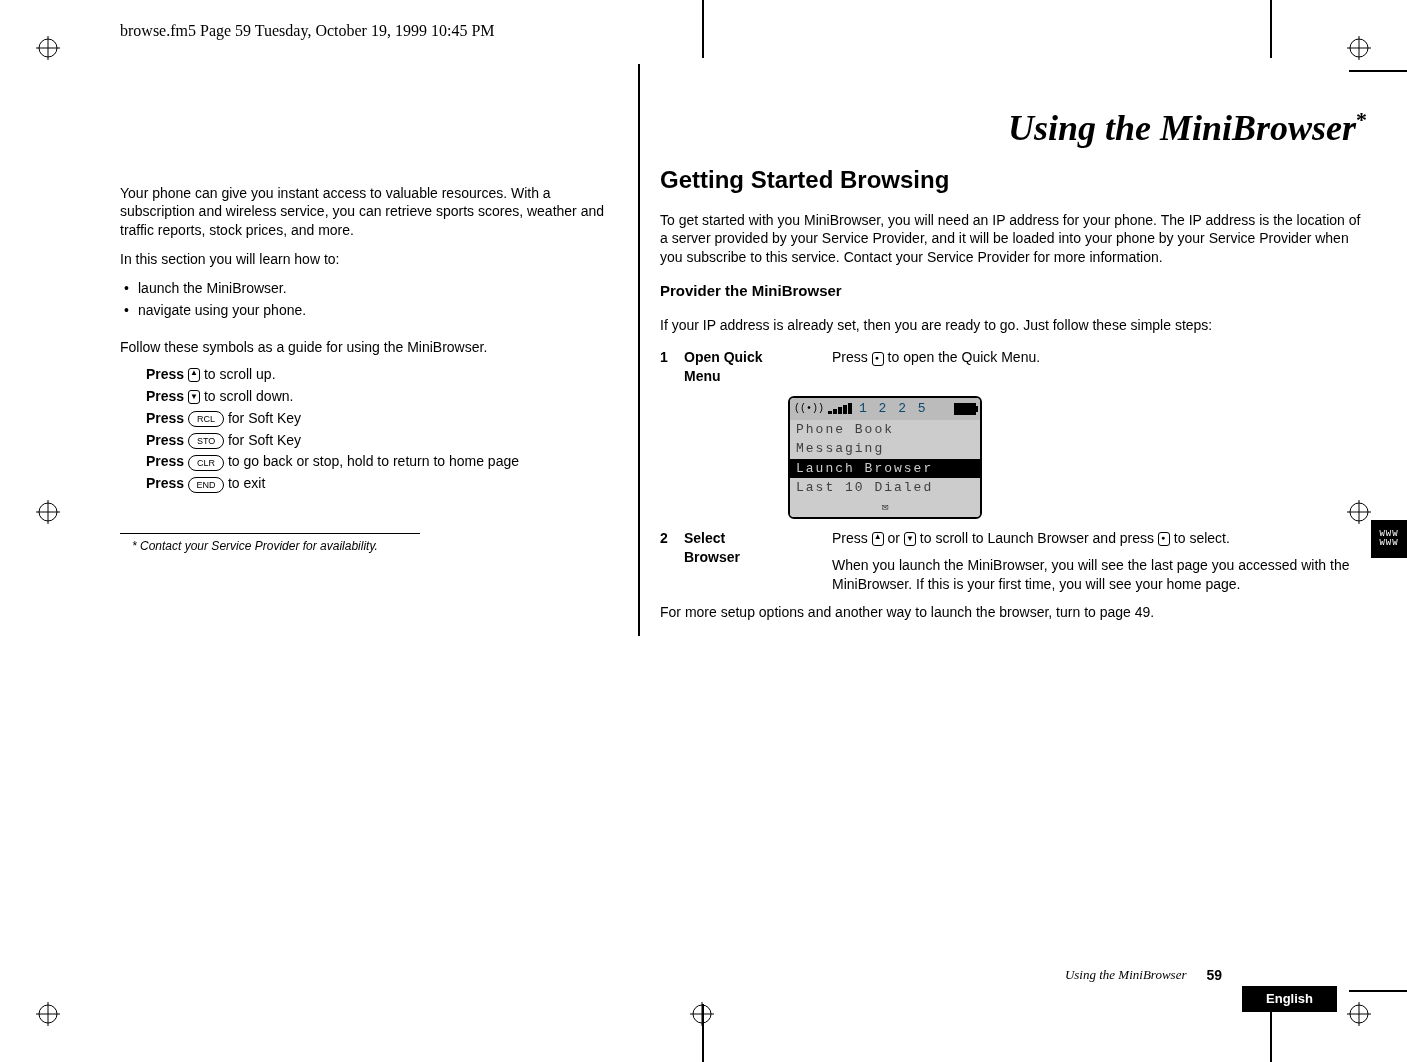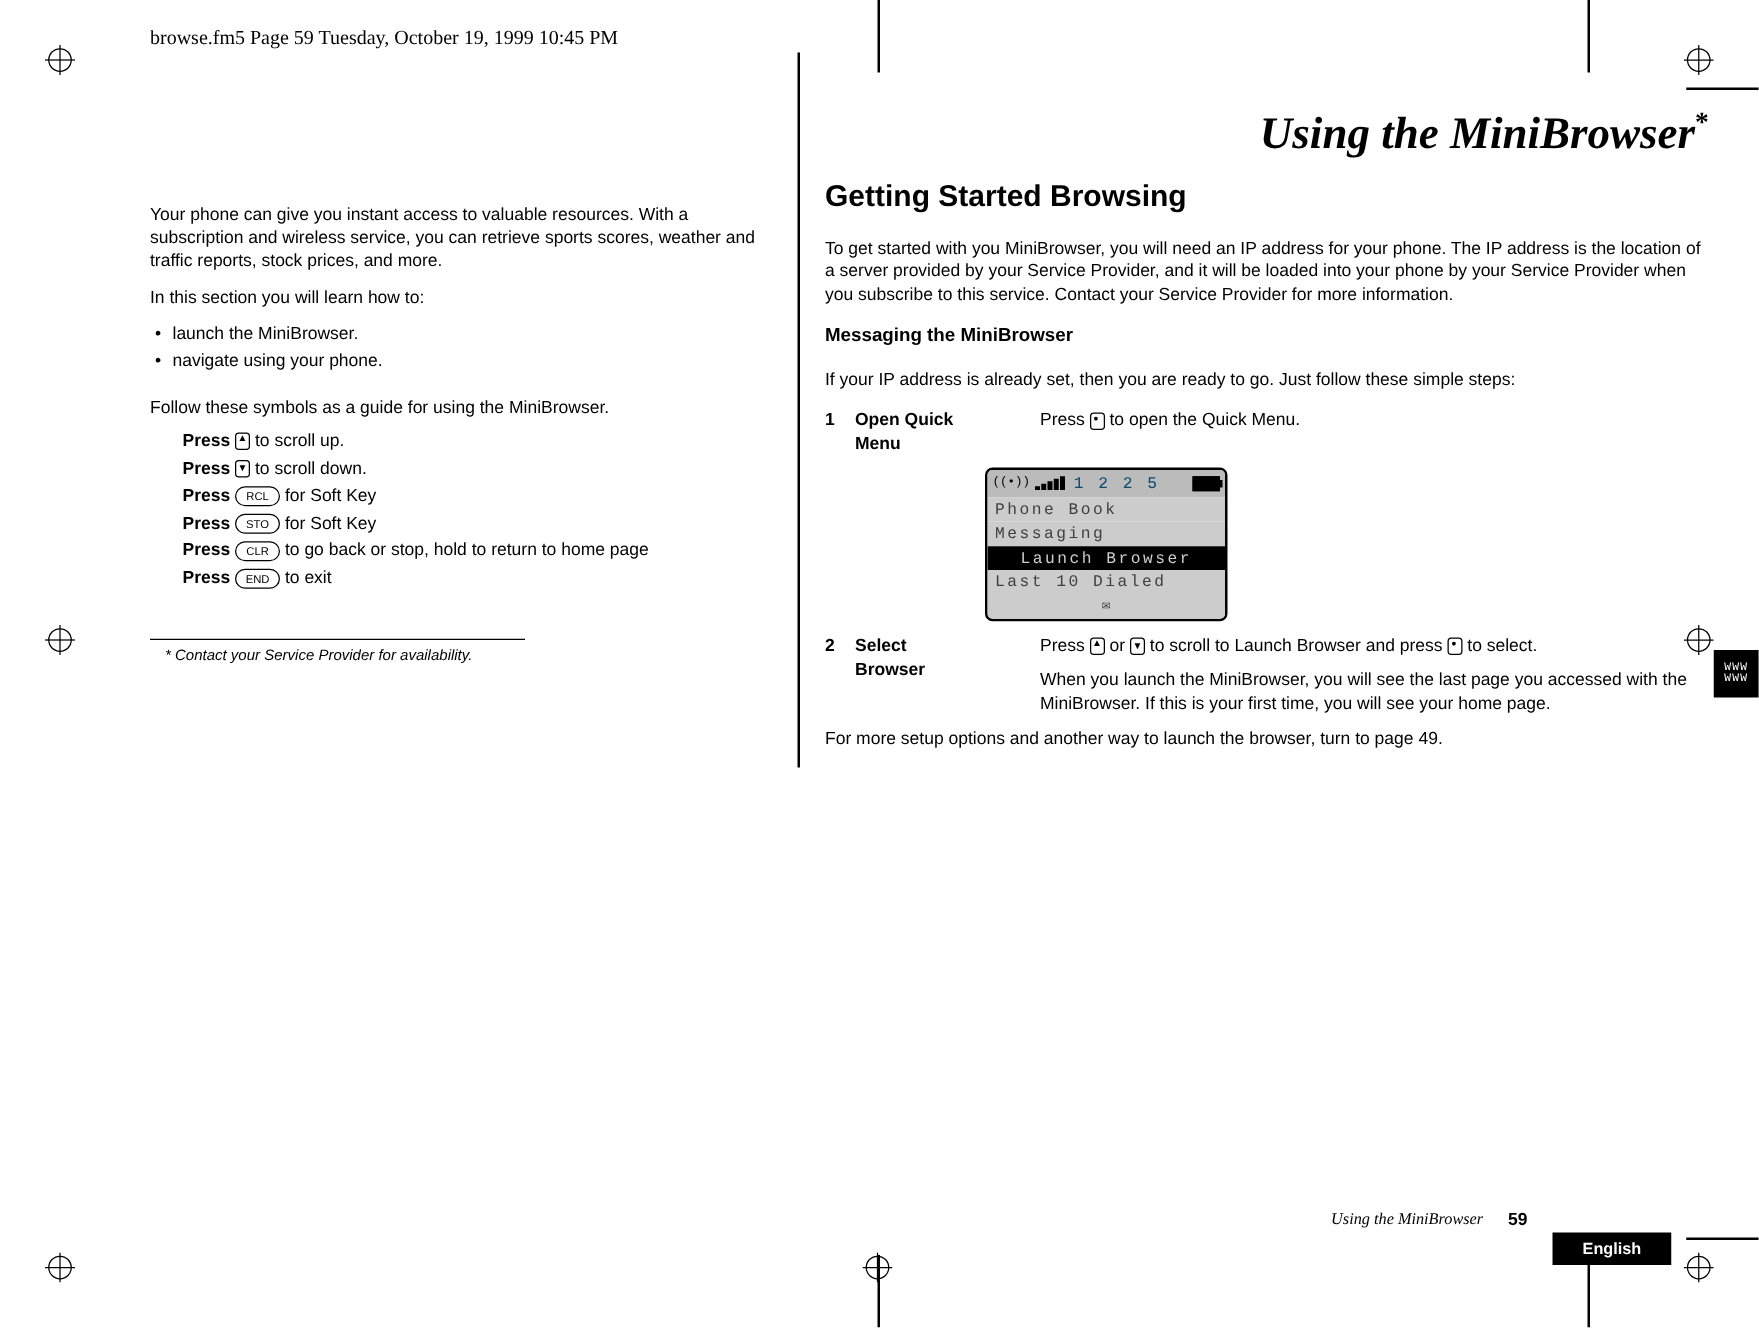--- a/index.html
+++ b/index.html
@@ -6,21 +6,21 @@
   .page{position:relative;width:1407px;height:1062px;box-sizing:border-box;}
   
   .reg{position:absolute;width:24px;height:24px;}
   .reg svg{display:block;}
   .cropline{position:absolute;background:#000;}
   .cl-top{top:0;width:2px;height:58px;}
   .cl-bottom{bottom:0;width:2px;height:58px;}
   .cl-right{right:0;height:2px;width:58px;}
 
   .content{position:absolute;left:120px;top:20px;right:40px;bottom:40px;}
-  .pgheader{font-family:Georgia,"Times New Roman",serif;font-size:16px;}
+  .pgheader{font-family:Georgia,"Times New Roman",serif;font-size:16px;margin-bottom:22px;}
 
   .cols{display:flex;gap:0;}
   .col-l{width:490px;padding-right:28px;}
   .col-r{flex:1;border-left:2px solid #000;padding-left:20px;}
 
   .intro p{margin:0 0 10px;}
   ul.bullets{margin:4px 0 18px 4px;padding:0;list-style:none;}
   ul.bullets li{margin:3px 0;padding-left:14px;position:relative;}
   ul.bullets li::before{content:"•";position:absolute;left:0;top:0;}
 
@@ -42,21 +42,21 @@
 
   .step{display:flex;align-items:flex-start;margin:6px 0;}
   .step .num{width:24px;font-weight:bold;color:#000;}
   .step .label{width:100px;font-weight:bold;}
   .step .desc{flex:1;margin-left:48px;}
 
   .phone-screen{margin:10px 0 10px 128px;width:190px;border:2px solid #000;border-radius:6px;font-family:"Courier New",monospace;font-size:13px;overflow:hidden;}
   .phone-screen .statusbar{background:#bbb;display:flex;align-items:center;padding:2px 4px;gap:4px;}
   .phone-screen .sig span{display:inline-block;width:4px;background:#000;margin-right:1px;vertical-align:bottom;}
   .phone-screen .row{padding:1px 6px;background:#ccc;color:#404040;letter-spacing:2px;}
-  .phone-screen .row.sel{background:#000;color:#ccc;text-align:center;}
+  .phone-screen .row.sel{background:#000;color:#ccc;}
   .phone-screen .softrow{background:#ccc;text-align:center;font-size:11px;padding:2px 0;color:#333;}
   .batt{margin-left:auto;width:20px;height:10px;border:1px solid #000;position:relative;background:#000;}
   .batt::after{content:"";position:absolute;right:-3px;top:2px;width:2px;height:6px;background:#000;}
   .sig{display:flex;align-items:flex-end;margin-right:2px;}
 
   .after-steps{margin-top:10px;}
 
   .footnote-rule{border-top:1px solid #000;width:300px;margin:40px 0 4px;}
   .footnote{font-size:12px;font-style:italic;padding-left:12px;}
 
@@ -190,21 +190,21 @@
       </div>
 
       <div class="col-r">
         <div class="title">
           <span>Using the MiniBrowser</span><span class="star">*</span>
         </div>
 
         <h2 class="sec">Getting Started Browsing</h2>
         <p>To get started with you MiniBrowser, you will need an IP address for your phone. The IP address is the location of a server provided by your Service Provider, and it will be loaded into your phone by your Service Provider when you subscribe to this service. Contact your Service Provider for more information.</p>
 
-        <h3 class="sub">Messaging the MiniBrowser</h3>
+        <h3 class="sub">Provider the MiniBrowser</h3>
         <p>If your IP address is already set, then you are ready to go. Just follow these simple steps:</p>
 
         <div class="step">
           <div class="num">1</div>
           <div class="label">Open Quick Menu</div>
           <div class="desc">
             <span>Press </span><span class="arrow mid"></span><span> to open the Quick Menu.</span>
           </div>
         </div>
 

